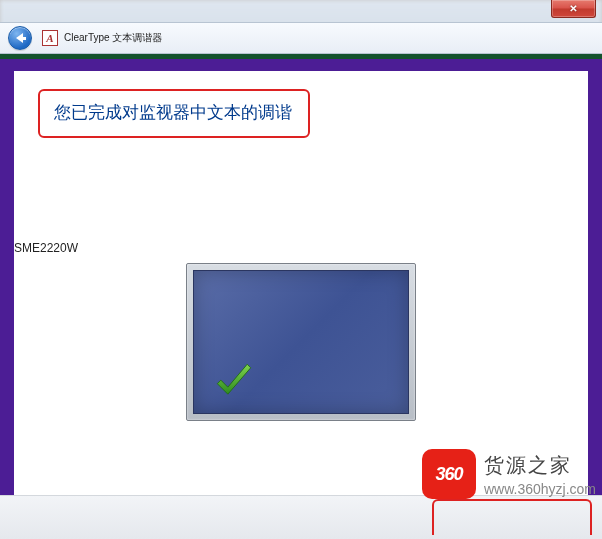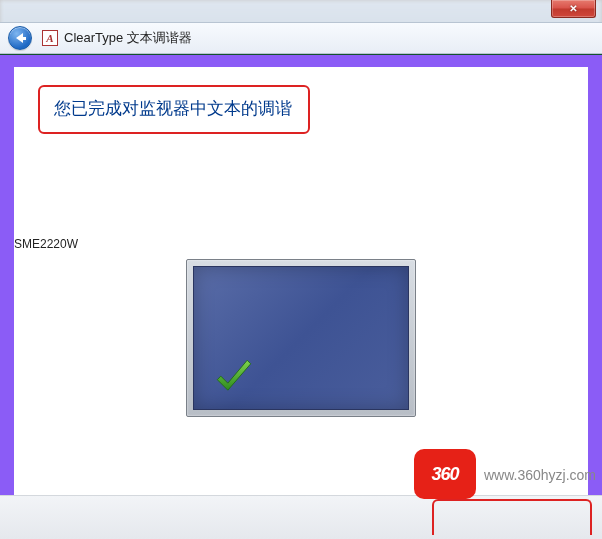--- a/index.html
+++ b/index.html
@@ -112,31 +112,31 @@
       align-items: center;
       justify-content: center;
       font-size: 11px;
       color: #a33;
       font-weight: bold;
       font-style: italic;
       font-family: Georgia, serif;
     }
     .nav-title {
       margin-left: 6px;
-      font-size: 13px;
+      font-size: 10px;
       color: #222;
     }
     .content-area {
       position: absolute;
       top: 54px;
       left: 0;
       right: 0;
       bottom: 0;
-      background: #8b5cf6;
-      border-top: 1px solid #14532d;
+      background: #4c1d95;
+      border-top: 5px solid #14532d;
     }
     .inner-content {
       position: absolute;
       top: 12px;
       left: 14px;
       right: 14px;
       bottom: 44px;
       background: #fff;
     }
     .heading-box {
@@ -214,21 +214,21 @@
     }
     .watermark {
       position: absolute;
       right: 6px;
       bottom: 40px;
       display: flex;
       align-items: center;
       z-index: 10;
     }
     .wm-badge {
-      width: 62px;
+      width: 54px;
       height: 50px;
       background: #e62117;
       border-radius: 10px;
       display: flex;
       align-items: center;
       justify-content: center;
       color: #fff;
       font-size: 18px;
       font-weight: bold;
       font-style: italic;
@@ -304,15 +304,16 @@
   </div>
 
   <div class="bottom-bar">
     <div class="bottom-annot"></div>
   </div>
 </div>
 
 <div class="watermark">
   <div class="wm-badge">360</div>
   <div class="wm-text">
+    <div class="wm-main">货源之家</div>
     <div class="wm-sub">www.360hyzj.com</div>
   </div>
 </div>
 
 </body></html>

